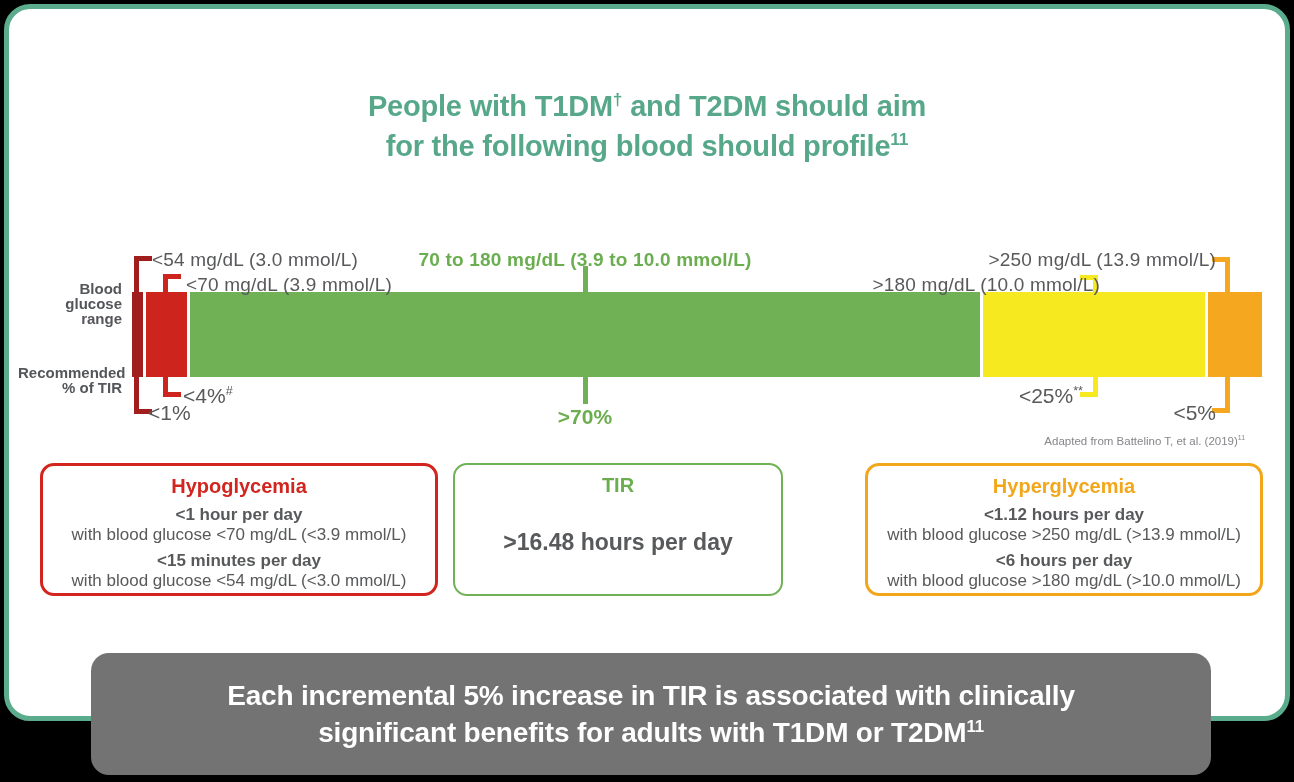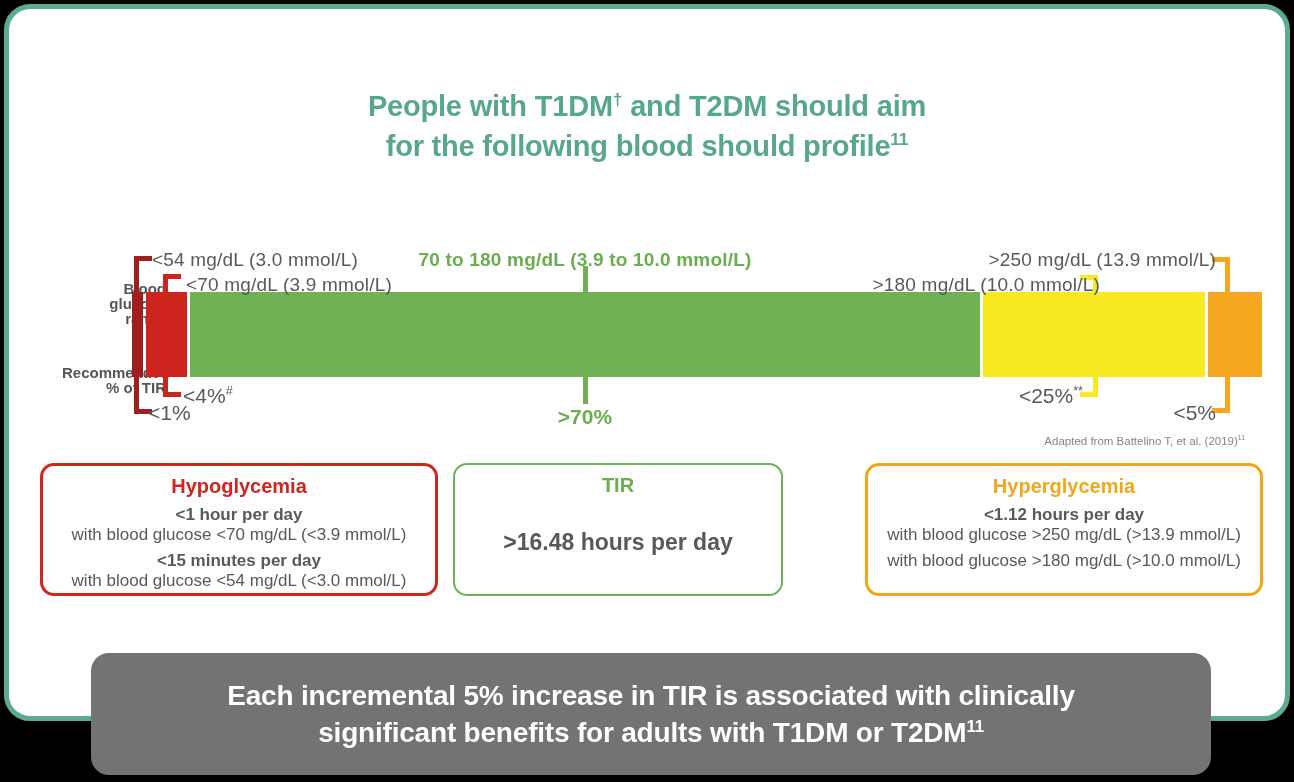--- a/index.html
+++ b/index.html
@@ -48,21 +48,21 @@
   .lbl-180    { right:194px; top:274px; }
   .lbl-250    { right:78px;  top:249px; }
   .pct { position:absolute; color:#58595B; font-size:21px; white-space:nowrap; }
   .pct-1  { left:148px; top:401px; }
   .pct-4  { left:183px; top:384px; }
   .pct-70 { left:485px; top:405px; width:200px; text-align:center; color:#6BAE4F; font-weight:bold; }
   .pct-25 { right:211px; top:384px; }
   .pct-5  { right:78px;  top:401px; }
 
   .rowlbl { position:absolute; left:18px; width:104px; text-align:right;
-            font-size:15px; font-weight:bold; color:#54565A; line-height:15px;margin-left:44px; }
+            font-size:15px; font-weight:bold; color:#54565A; line-height:15px; }
   .rowlbl-top { top:281px; }
   .rowlbl-bot { top:365px; }
 
   .citation { position:absolute; right:49px; top:435px; font-size:11.5px; color:#85868A; }
 
   
   .info-box { position:absolute; top:463px; height:133px; background:#fff; border-radius:14px; text-align:center; }
   .box-hypo  { left:40px;  width:398px; border:3px solid #D2251F; }
   .box-tir   { left:453px; width:330px; border:2px solid #71B156; }
   .box-hyper { left:865px; width:398px; border:3px solid #F2A71B; }
@@ -152,20 +152,21 @@
     <div class="tir-value">&gt;16.48 hours per day</div>
   </div>
 
   <div class="info-box box-hyper">
     <div class="box-title">Hyperglycemia</div>
     <div class="box-group">
       <div class="bold">&lt;1.12 hours per day</div>
       <div class="normal">with blood glucose &gt;250 mg/dL (&gt;13.9 mmol/L)</div>
     </div>
     <div class="box-group">
+      <div class="bold">&lt;6 hours per day</div>
       <div class="normal">with blood glucose &gt;180 mg/dL (&gt;10.0 mmol/L)</div>
     </div>
   </div>
 
   <div class="callout">
     <div>Each incremental 5% increase in TIR is associated with clinically</div>
     <div><span>significant benefits for adults with T1DM or T2DM</span><sup class="sp">11</sup></div>
   </div>
 </div>
 

